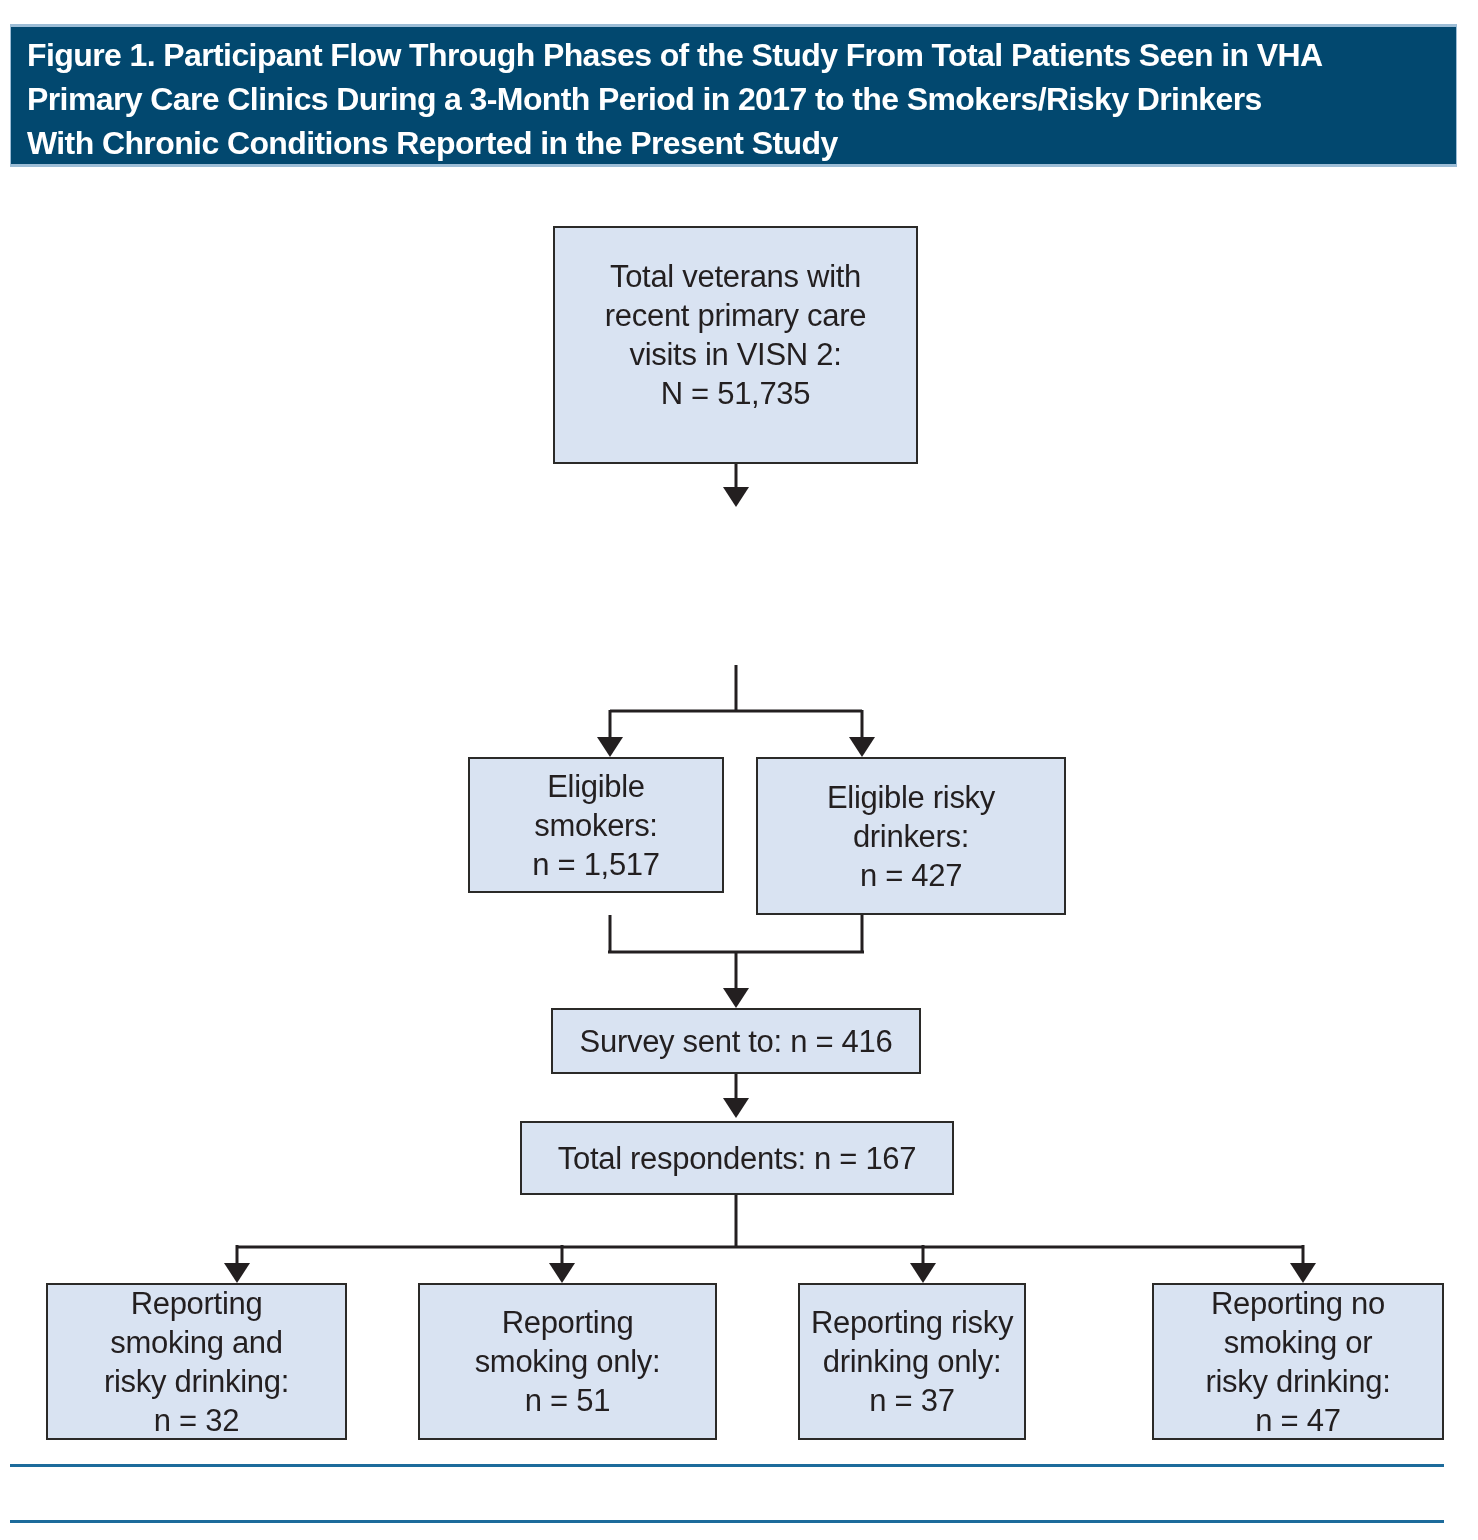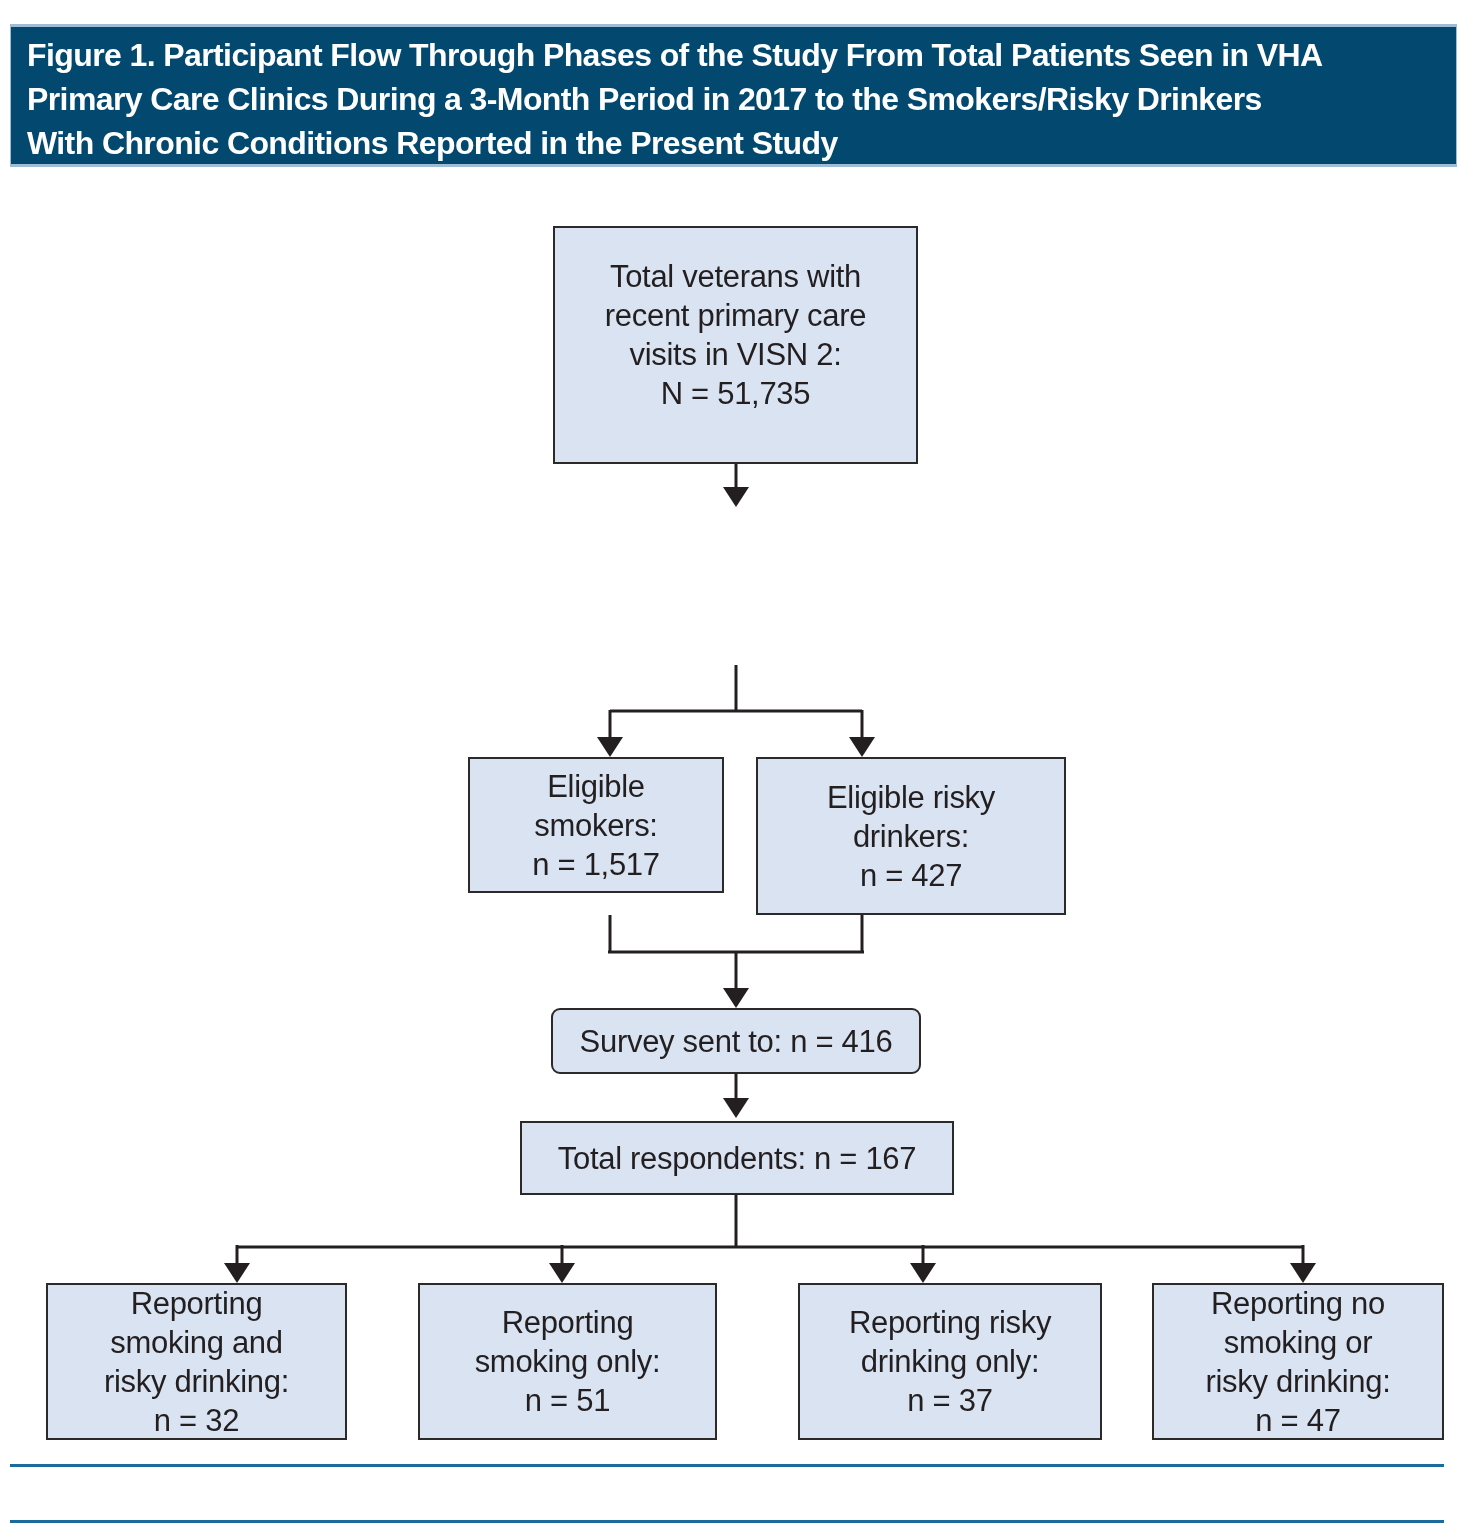--- a/index.html
+++ b/index.html
@@ -119,37 +119,37 @@
 
 
   <div class="fbox" style="left:468px;top:757px;width:256px;height:136px;">
     <div class="txt">Eligible<br>smokers:<br>n = 1,517</div>
   </div>
 
   <div class="fbox" style="left:756px;top:757px;width:310px;height:158px;">
     <div class="txt">Eligible risky<br>drinkers:<br>n = 427</div>
   </div>
 
-  <div class="fbox" style="left:551px;top:1008px;width:370px;height:66px;border-radius:9px;">
+  <div class="fbox" style="left:551px;top:1008px;width:370px;height:66px;">
     <div class="txt">Survey sent to: n = 416</div>
   </div>
 
   <div class="fbox" style="left:520px;top:1121px;width:434px;height:74px;">
     <div class="txt">Total respondents: n = 167</div>
   </div>
 
   <div class="fbox" style="left:46px;top:1283px;width:301px;height:157px;">
     <div class="txt">Reporting<br>smoking and<br>risky drinking:<br>n = 32</div>
   </div>
 
   <div class="fbox" style="left:418px;top:1283px;width:299px;height:157px;">
     <div class="txt">Reporting<br>smoking only:<br>n = 51</div>
   </div>
 
-  <div class="fbox" style="left:798px;top:1283px;width:304px;height:157px;align-items:center;">
+  <div class="fbox" style="left:798px;top:1283px;width:228px;height:157px;align-items:center;">
     <div class="txt">Reporting risky<br>drinking only:<br>n = 37</div>
   </div>
 
   <div class="fbox" style="left:1152px;top:1283px;width:292px;height:157px;">
     <div class="txt">Reporting no<br>smoking or<br>risky drinking:<br>n = 47</div>
   </div>
 
   <div class="rule" style="top:1464px;"></div>
   <div class="rule" style="top:1520px;"></div>
 

